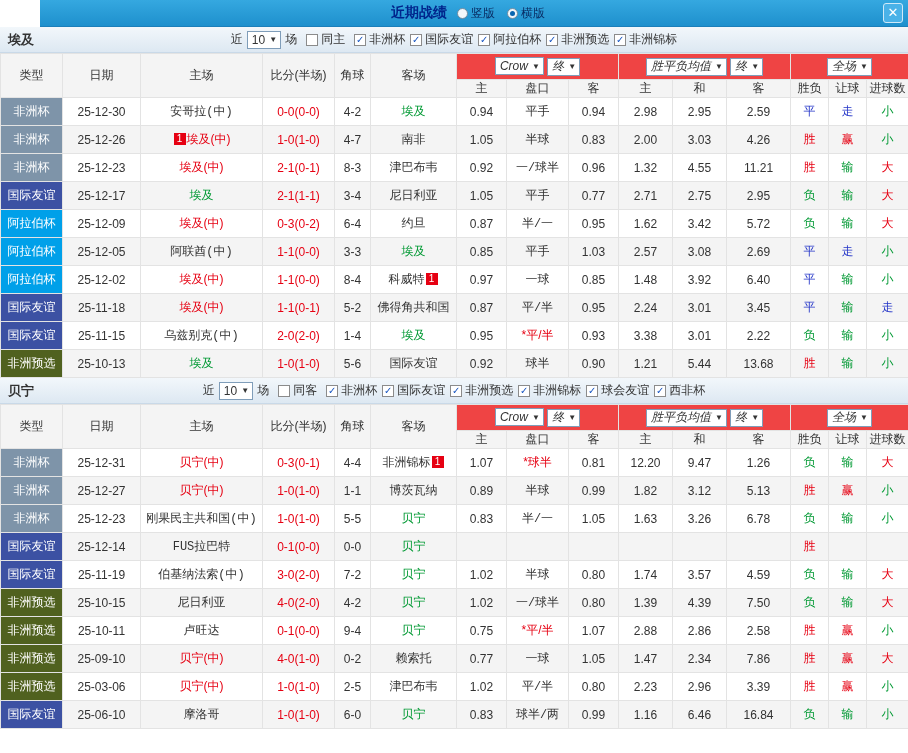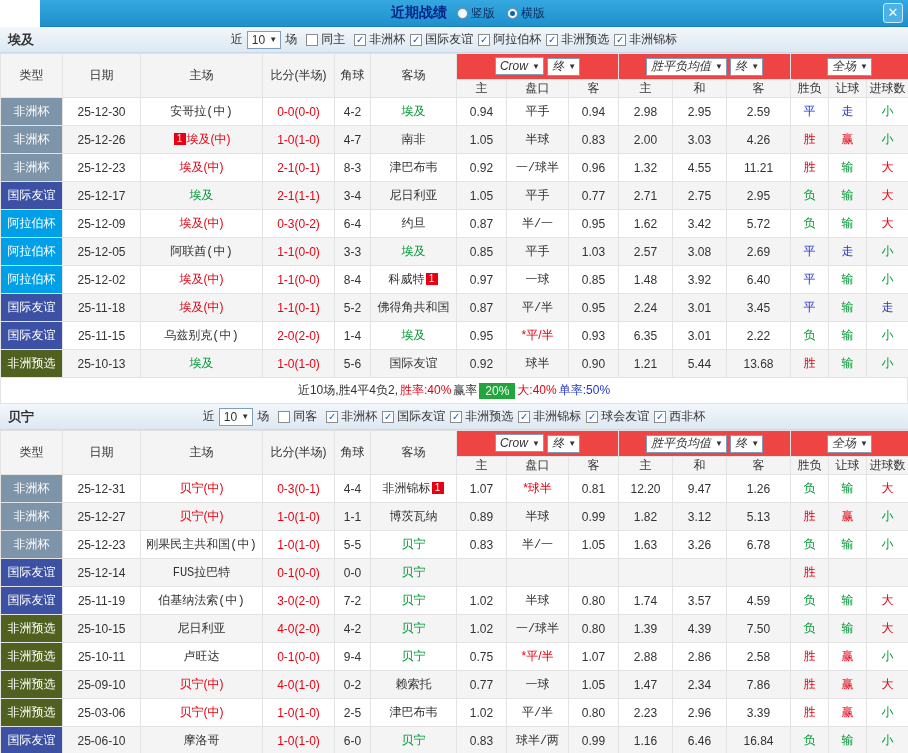--- a/index.html
+++ b/index.html
@@ -329,21 +329,21 @@
         <tr>
           <td class="t-cell" style="background: rgb(60, 81, 163);">国际友谊</td>
           <td>25-11-15</td>
           <td><span class="c-k">乌兹别克(中)</span></td>
           <td><span class="score">2-0(2-0)</span></td>
           <td>1-4</td>
           <td><span class="c-green">埃及</span></td>
           <td>0.95</td>
           <td><span class="c-red">*平/半</span></td>
           <td>0.93</td>
-          <td>6.35</td>
+          <td>3.38</td>
           <td>3.01</td>
           <td>2.22</td>
           <td><span class="c-green">负</span></td>
           <td><span class="c-green">输</span></td>
           <td><span class="c-green">小</span></td>
         </tr>
         <tr class="alt">
           <td class="t-cell" style="background: rgb(80, 97, 31);">非洲预选</td>
           <td>25-10-13</td>
           <td><span class="c-green">埃及</span></td>
@@ -355,28 +355,20 @@
           <td>0.90</td>
           <td>1.21</td>
           <td>5.44</td>
           <td>13.68</td>
           <td><span class="c-red">胜</span></td>
           <td><span class="c-green">输</span></td>
           <td><span class="c-green">小</span></td>
         </tr>
       </tbody>
   </table>
-  <div class="summary">
-      <span style="color: rgb(51, 51, 51);">近10场,胜4平4负2, </span>
-      <span style="color: rgb(230, 0, 18);">胜率:40% </span>
-      <span style="color: rgb(51, 51, 51);">赢率</span>
-      <span class="sumbadge">20%</span>
-      <span style="color: rgb(230, 0, 18);"> 大:40% </span>
-      <span style="color: rgb(38, 55, 200);">单率:50%</span>
-    </div>
 </div>
 
 <div>
   <div class="secbar">
     <span class="team">贝宁</span>
     <span class="filters">
       <span>近</span>
       <span class="select">
         <span>10</span>
         <span class="arr">▼</span>

